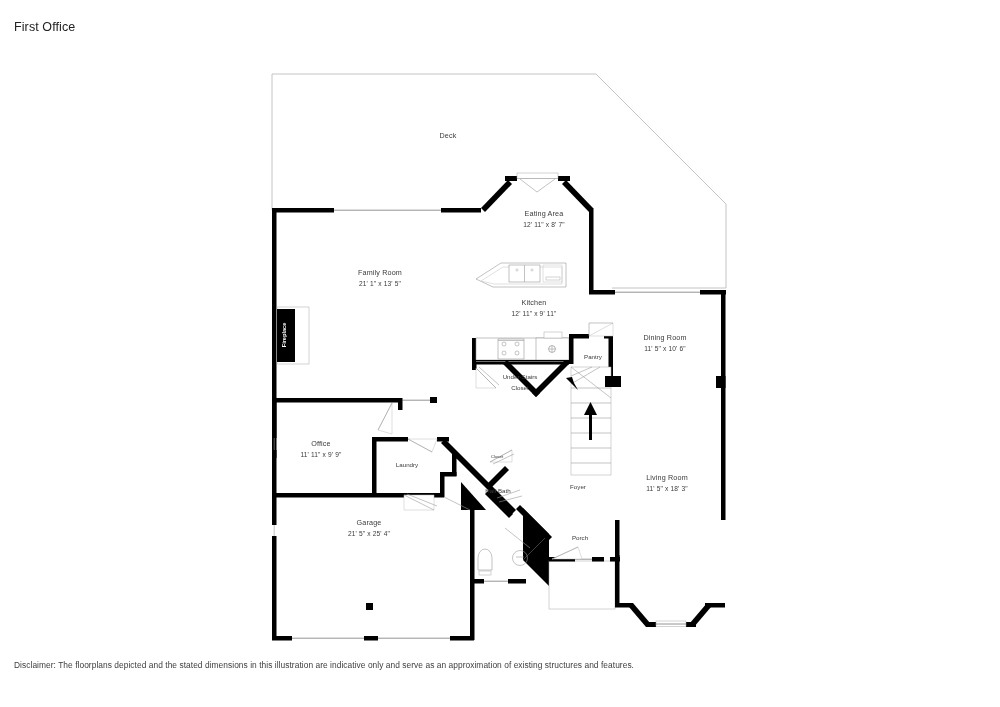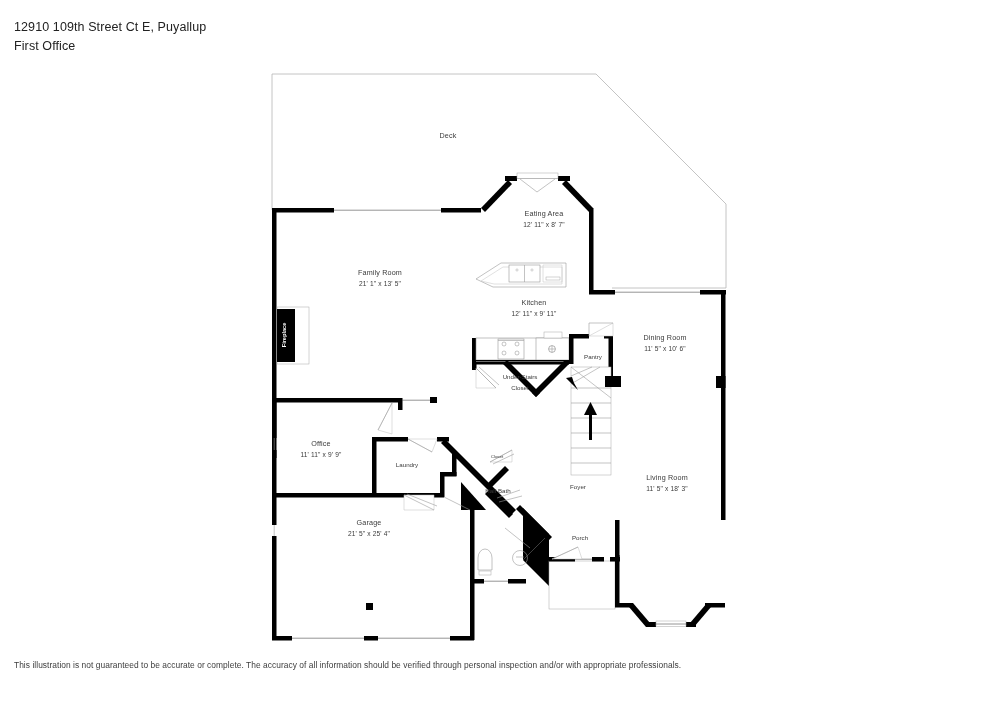--- a/index.html
+++ b/index.html
@@ -105,21 +105,20 @@
     color: #3d3d3d;
     line-height: 1.35;
     margin-bottom: 11px;
     letter-spacing: 0.05px;
   }
 </style>
 </head>
 <body>
 
 <div id="header">
-  <div id="address-line">12910 109th Street Ct E, Puyallup</div>
   <div id="floor-line">First Office</div>
 </div>
 
 <div id="plan-wrap">
 <svg id="plan-svg" viewBox="0 0 1000 600" xmlns="http://www.w3.org/2000/svg">
 
   <g>
     <path class="deck-out" d="M272,16 L596,16 L726,146 L726,230 L612,230"></path>
     <path class="deck-out" d="M272,16 L272,152"></path>
   </g>
@@ -364,14 +363,14 @@
 
     <text class="rm-name" x="369" y="467">Garage</text>
     <text class="rm-dim" x="369" y="478">21' 5" x 25' 4"</text>
 
   </g>
 
 </svg>
 </div>
 
 <div id="disclaimer">
-  <div class="disc-line">This illustration is not guaranteed to be accurate or complete. The accuracy of all information should be verified through personal inspection and/or with appropriate professionals.</div>
+  <div class="disc-line">Disclaimer: The floorplans depicted and the stated dimensions in this illustration are indicative only and serve as an approximation of existing structures and features.</div>
 </div>
 
 </body></html>

